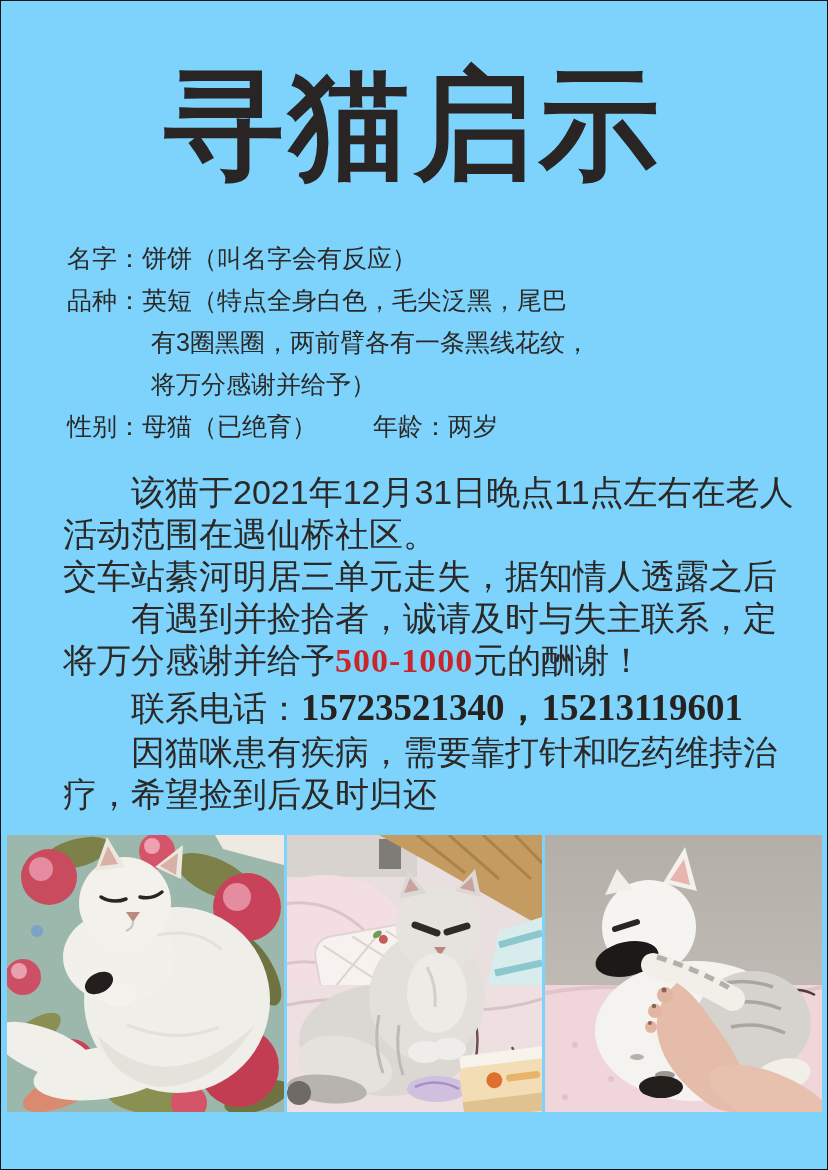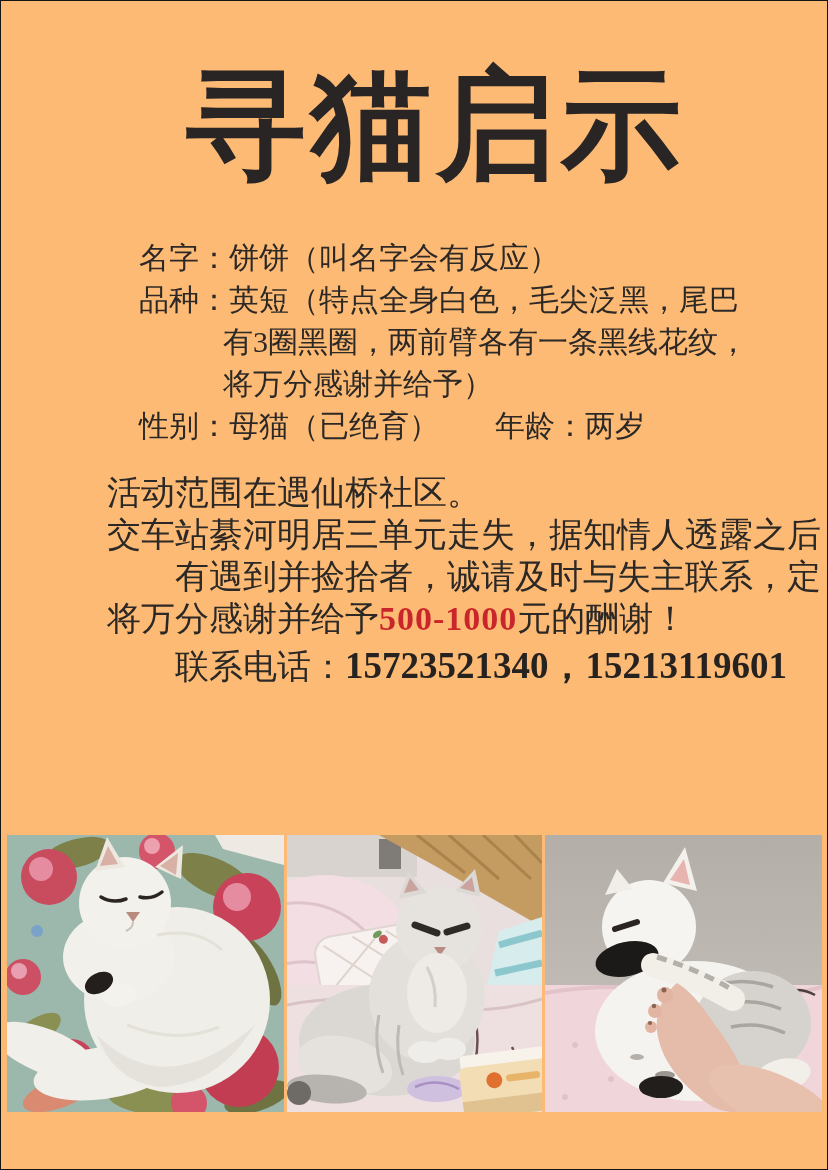--- a/index.html
+++ b/index.html
@@ -1,41 +1,39 @@
 <!DOCTYPE html>
 <html lang="zh" style="--accent: #c9252a;"><head>
 <meta charset="utf-8">
 <style>
   html,body { margin:0; padding:0; background:#ffffff; }
   .page {
     position:relative;
     width:828px; height:1170px;
     box-sizing:border-box;
-    background:#fdba74;
+    background:#7dd3fc;
     border:1px solid #141414;
     overflow:hidden;
     color:#2b2826;
     font-family:"Liberation Sans","DejaVu Sans",sans-serif;
-    padding-left:44px;
   }
   .title {
     margin:48px 0 0 0;
     text-align:center;
     font-size:120px;
     line-height:150px;
     font-weight:900;
     letter-spacing:5px;
     color:#292524;
     white-space:nowrap;
   }
   .info {
-    margin:38px 0 0 94px;
-    font-size:30px;
+    margin:38px 0 0 66px;
+    font-size:25px;
     line-height:42px;
-    font-family:Liberation Serif, serif;
   }
   .line { height:42px; white-space:nowrap; }
   .hang { padding-left:84px; }
   .age { margin-left:56px; }
   .story {
     margin:24px 0 0 62px;
     font-size:34px;
     line-height:42px;
   }
   .indent { padding-left:68px; }
@@ -82,32 +80,37 @@
     <div class="line">名字：饼饼（叫名字会有反应）</div>
     <div class="line">品种：英短（特点全身白色，毛尖泛黑，尾巴</div>
     <div class="line hang">有3圈黑圈，两前臂各有一条黑线花纹，</div>
     <div class="line hang">将万分感谢并给予）</div>
     <div class="line">
       <span>性别：母猫（已绝育）</span><span class="age">年龄：两岁</span>
     </div>
   </div>
 
   <div class="story">
+    <div class="line indent">该猫于2021年12月31日晚点11点左右在老人</div>
     <div class="line">活动范围在遇仙桥社区。</div>
     <div class="line">交车站綦河明居三单元走失，据知情人透露之后</div>
     <div class="line indent">有遇到并捡拾者，诚请及时与失主联系，定</div>
     <div class="line">
       <span>将万分感谢并给予</span><span class="reward-amount">500-1000</span><span>元的酬谢！</span>
     </div>
   </div>
 
   <div class="contact indent">
     <span>联系电话：</span><span class="numbers">15723521340，15213119601</span>
   </div>
 
+  <div class="note">
+    <div class="line indent">因猫咪患有疾病，需要靠打针和吃药维持治</div>
+    <div class="line">疗，希望捡到后及时归还</div>
+  </div>
 
   <div class="photos">
 
     <figure class="photo" style="margin:0">
       <svg width="277" height="277" viewBox="0 0 277 277">
         <rect width="277" height="277" fill="#9cb8ac"></rect>
 
         <g>
           <ellipse cx="70" cy="18" rx="34" ry="14" fill="#7d8049" transform="rotate(-15 70 18)"></ellipse>
           <ellipse cx="250" cy="135" rx="40" ry="16" fill="#6f7342" transform="rotate(60 250 135)"></ellipse>

